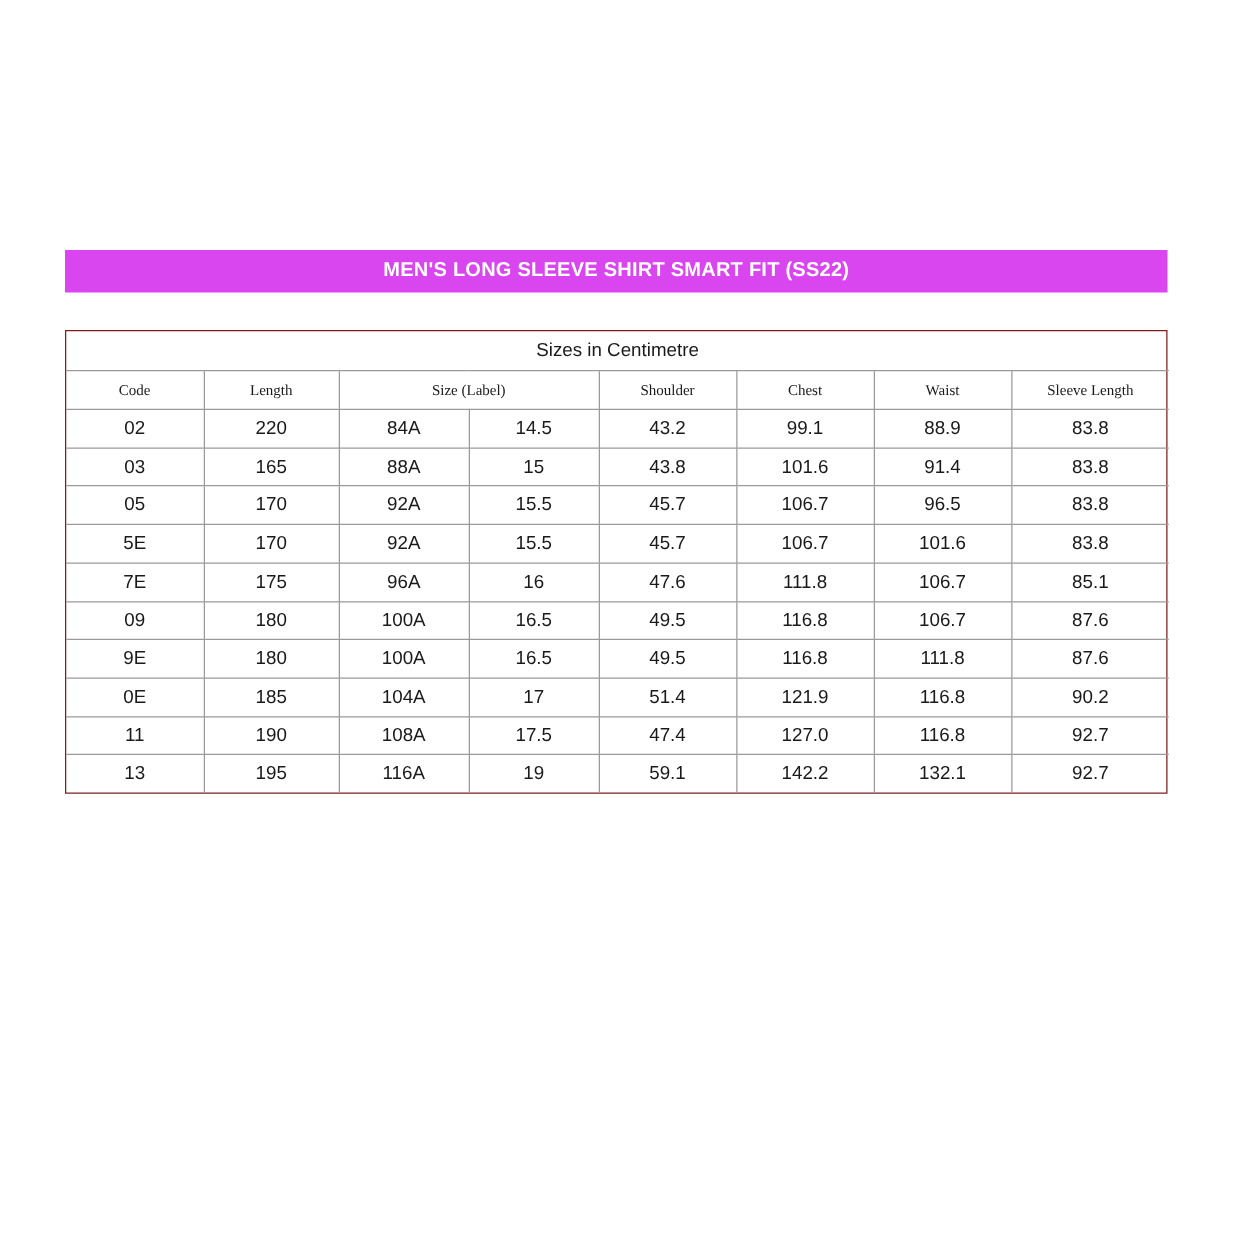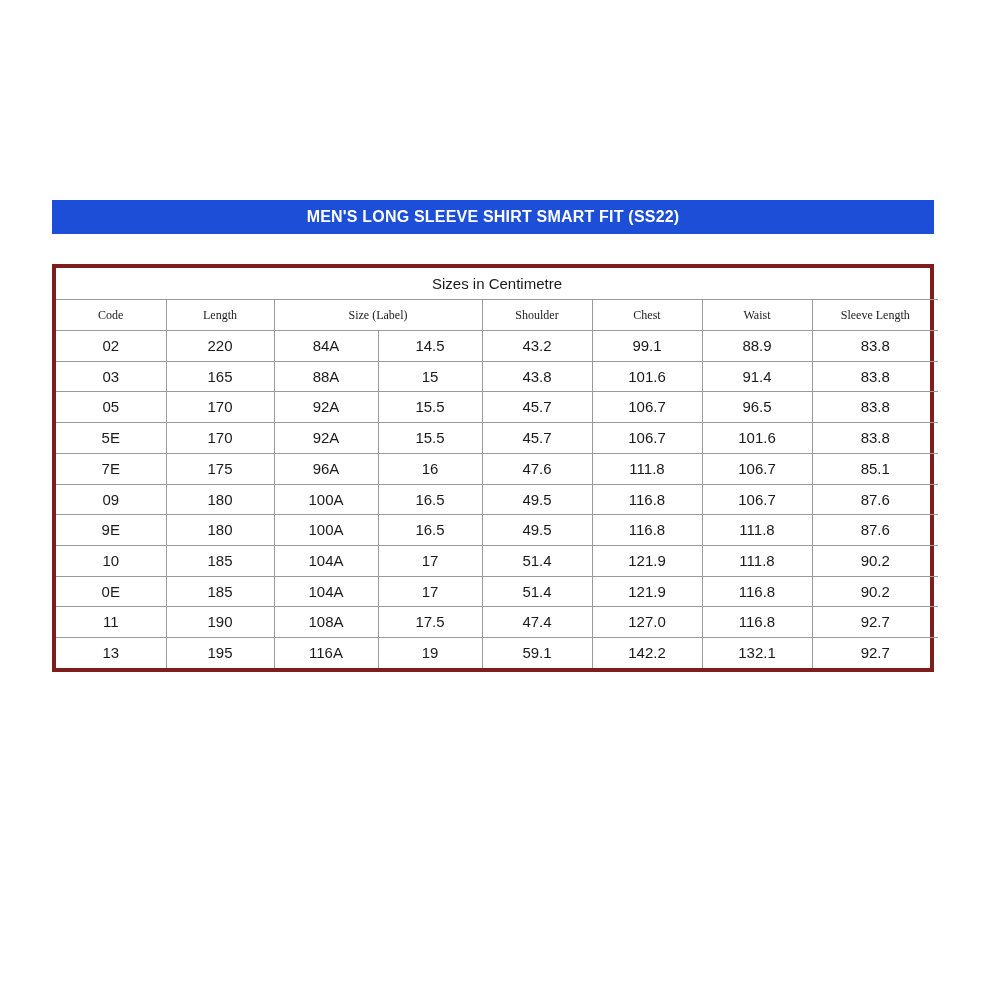--- a/index.html
+++ b/index.html
@@ -17,34 +17,34 @@
   }
 
   .sheet {
     position: absolute;
     left: 52px;
     top: 200px;
     width: 882px;
   }
 
   .title-bar {
-    background: #1d4ed8;
+    background: #d946ef;
     color: #ffffff;
     height: 34px;
     display: flex;
     align-items: center;
     justify-content: center;
     font-size: 16px;
     font-weight: bold;
     letter-spacing: 0.2px;
   }
 
   .table-wrap {
     margin-top: 30px;
-    border: 4px solid #7f1d1d;
+    border: 1px solid #7f1d1d;
     background: #ffffff;
   }
 
   table {
     border-collapse: collapse;
     width: 100%;
     table-layout: fixed;
   }
 
   td, th {
@@ -195,30 +195,20 @@
           <td>9E</td>
           <td>180</td>
           <td>100A</td>
           <td>16.5</td>
           <td>49.5</td>
           <td>116.8</td>
           <td>111.8</td>
           <td>87.6</td>
         </tr>
         <tr>
-          <td>10</td>
-          <td>185</td>
-          <td>104A</td>
-          <td>17</td>
-          <td>51.4</td>
-          <td>121.9</td>
-          <td>111.8</td>
-          <td>90.2</td>
-        </tr>
-        <tr>
           <td>0E</td>
           <td>185</td>
           <td>104A</td>
           <td>17</td>
           <td>51.4</td>
           <td>121.9</td>
           <td>116.8</td>
           <td>90.2</td>
         </tr>
         <tr>

